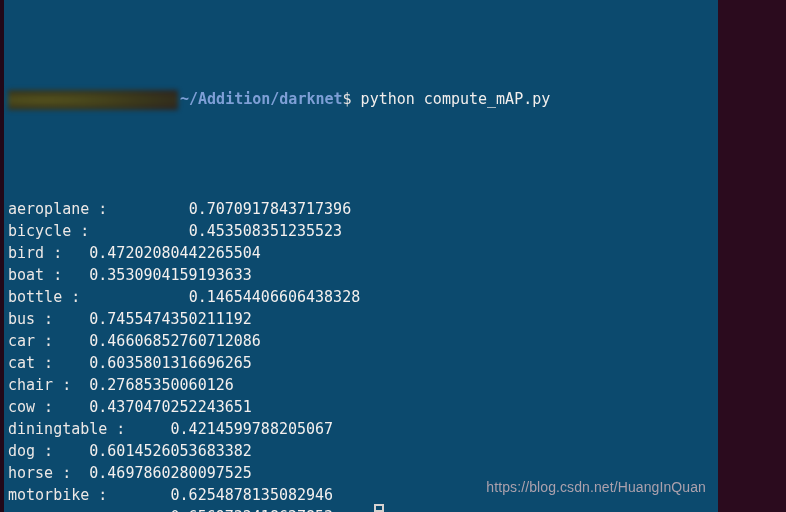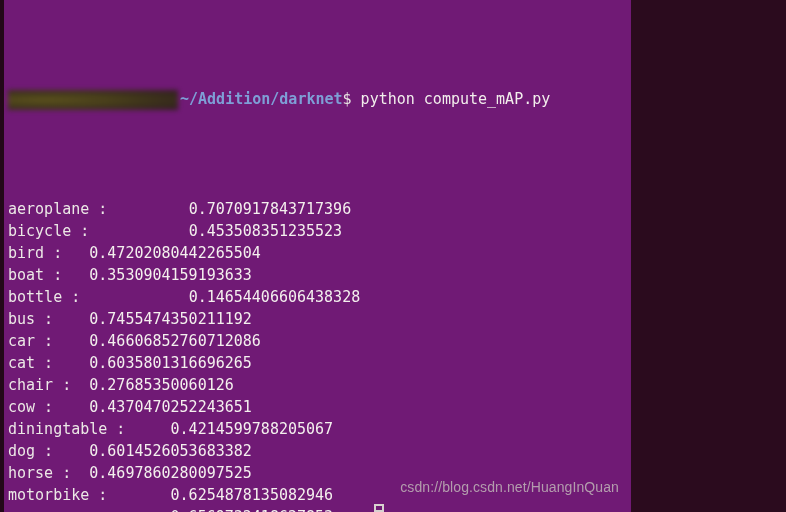--- a/index.html
+++ b/index.html
@@ -4,23 +4,23 @@
 <title>Terminal</title>
 <style>
   html, body {
     margin: 0;
     padding: 0;
     background: #2b0b1e;
   }
 
   #terminal {
     position: relative;
-    width: 631px;
+    width: 718px;
     height: 512px;
-    background: #701a75;
+    background: #0c4a6e;
     overflow: hidden;
     font-family: "DejaVu Sans Mono", "Liberation Mono", monospace;
     font-size: 15px;
     line-height: 22px;
     color: #e8e4e2;
     -webkit-font-smoothing: antialiased;
   }
 
   
   #left-gutter {
@@ -141,15 +141,15 @@
     
     
 
     
     
 
   </div>
 
   <div id="cursor"></div>
 
-  <div id="watermark">csdn://blog.csdn.net/HuangInQuan</div>
+  <div id="watermark">https://blog.csdn.net/HuangInQuan</div>
 
 </div>
 
 </body></html>

